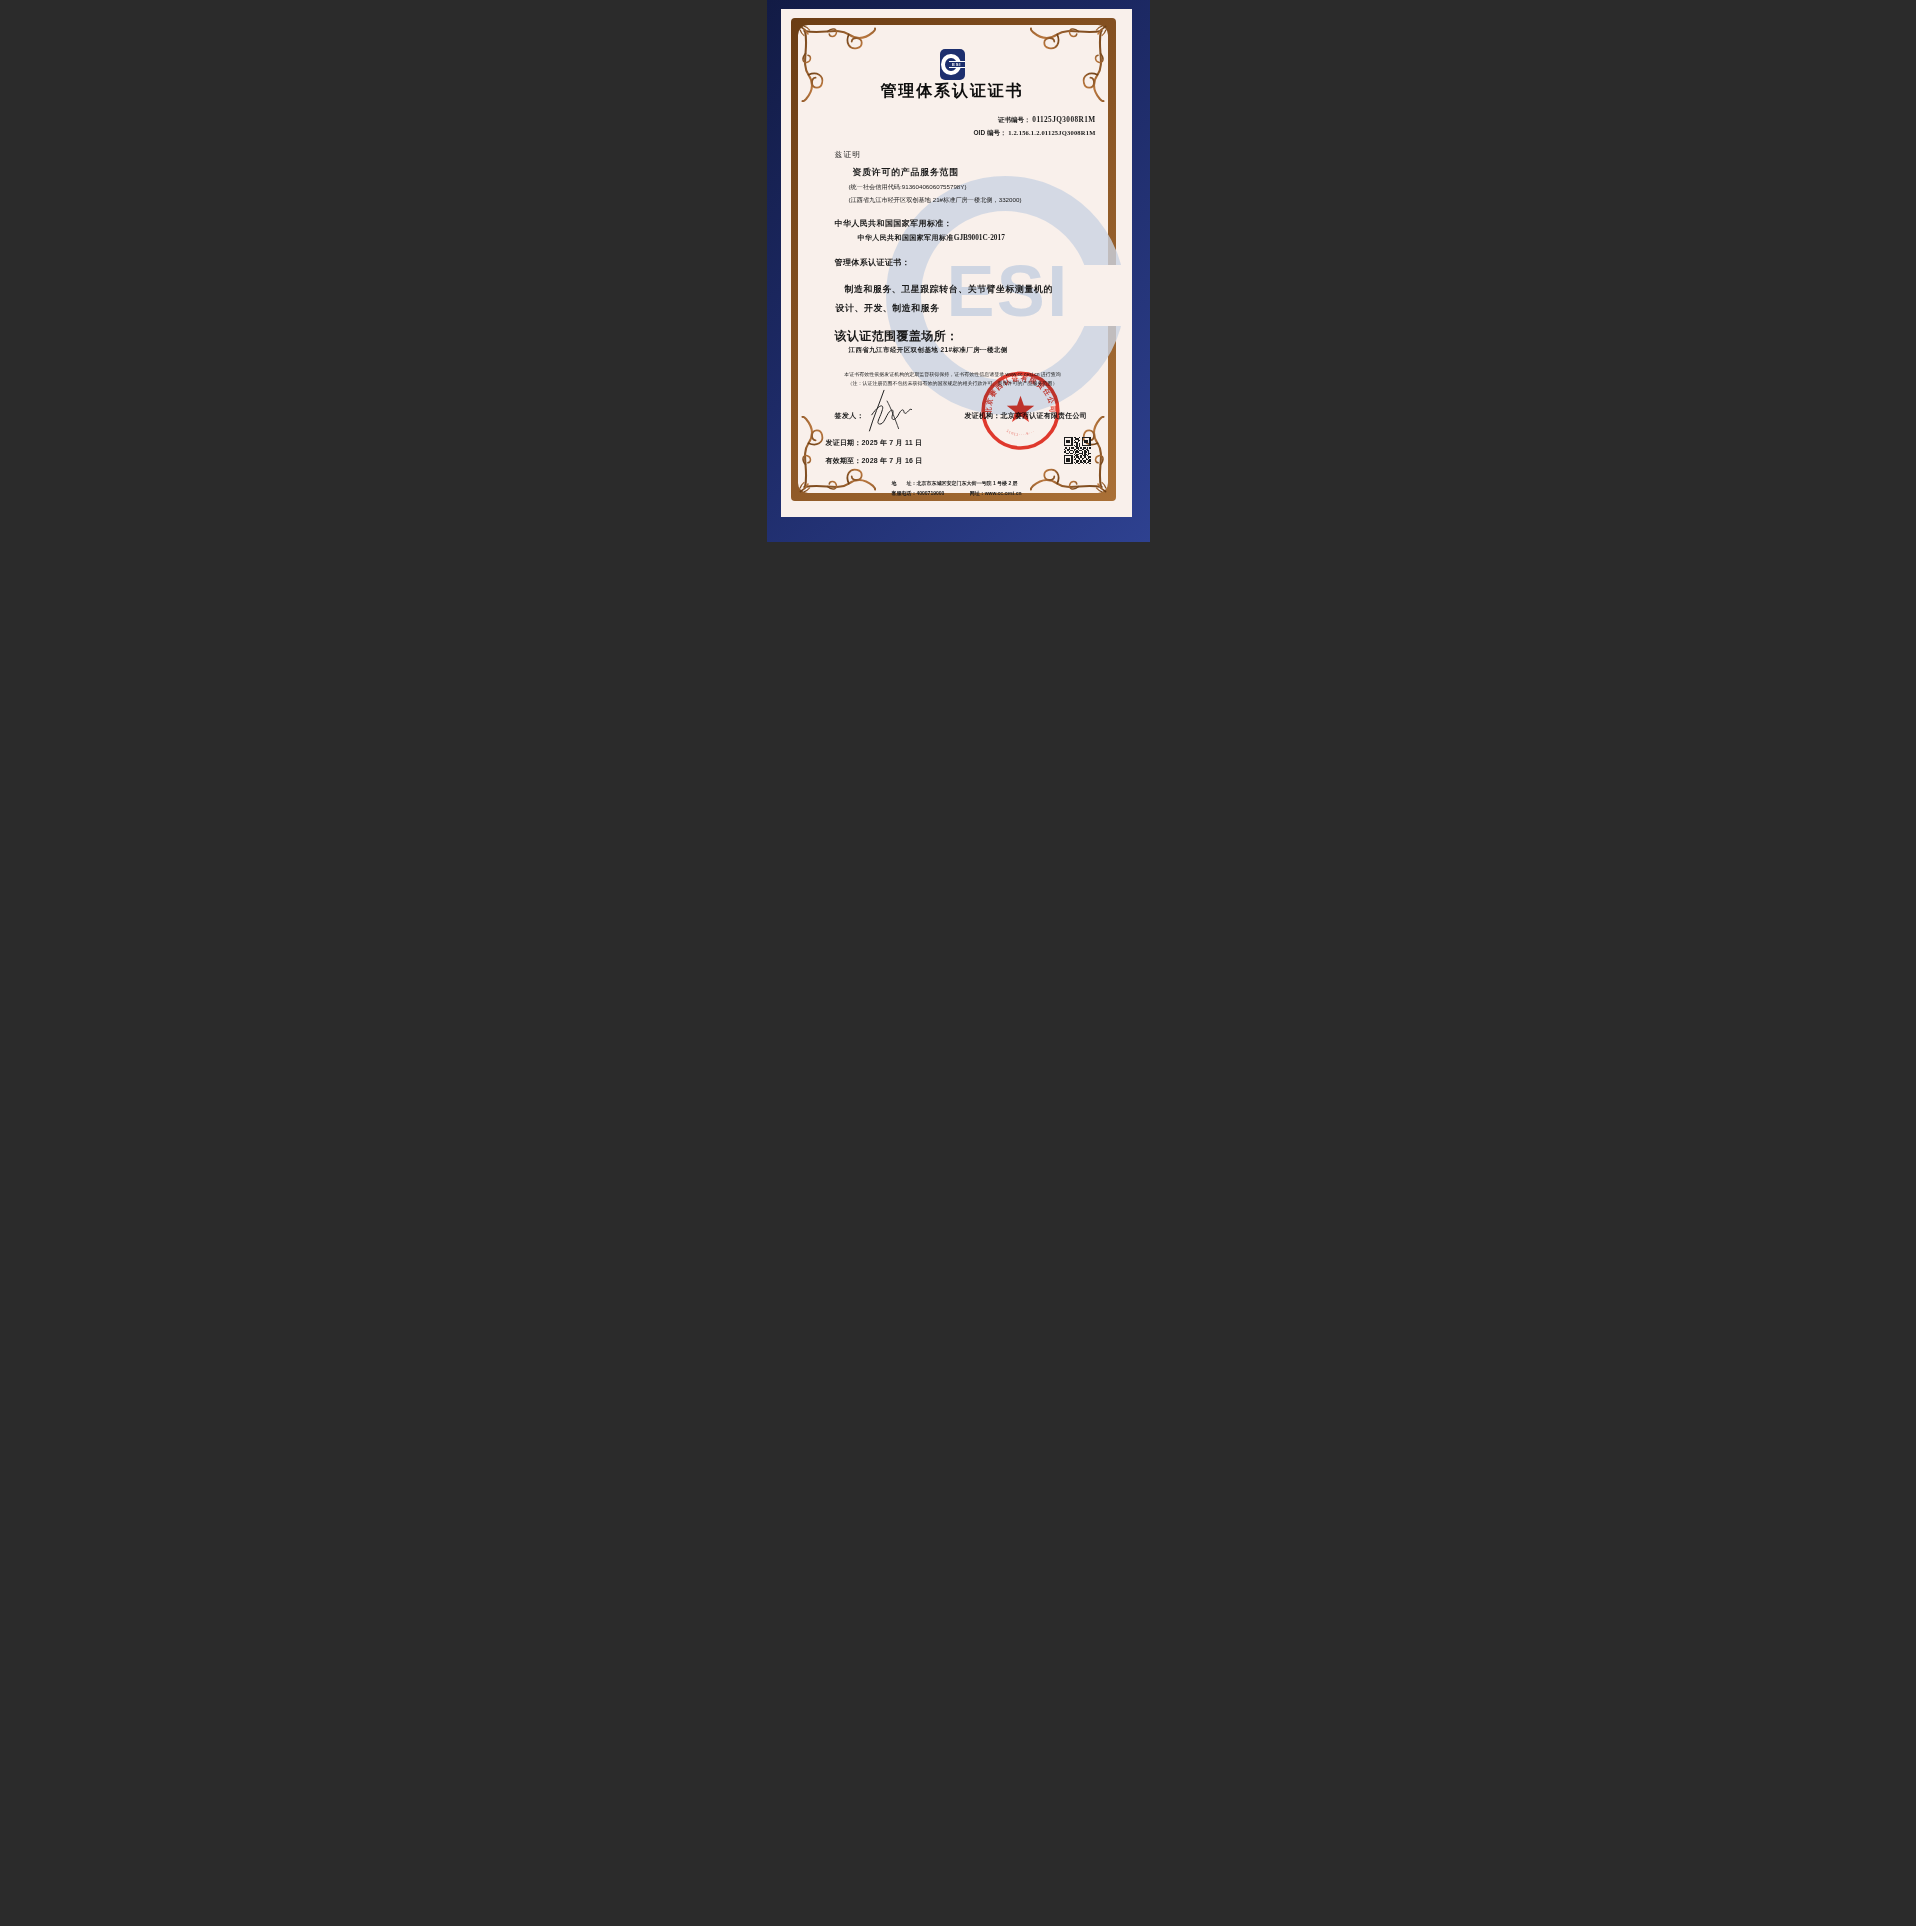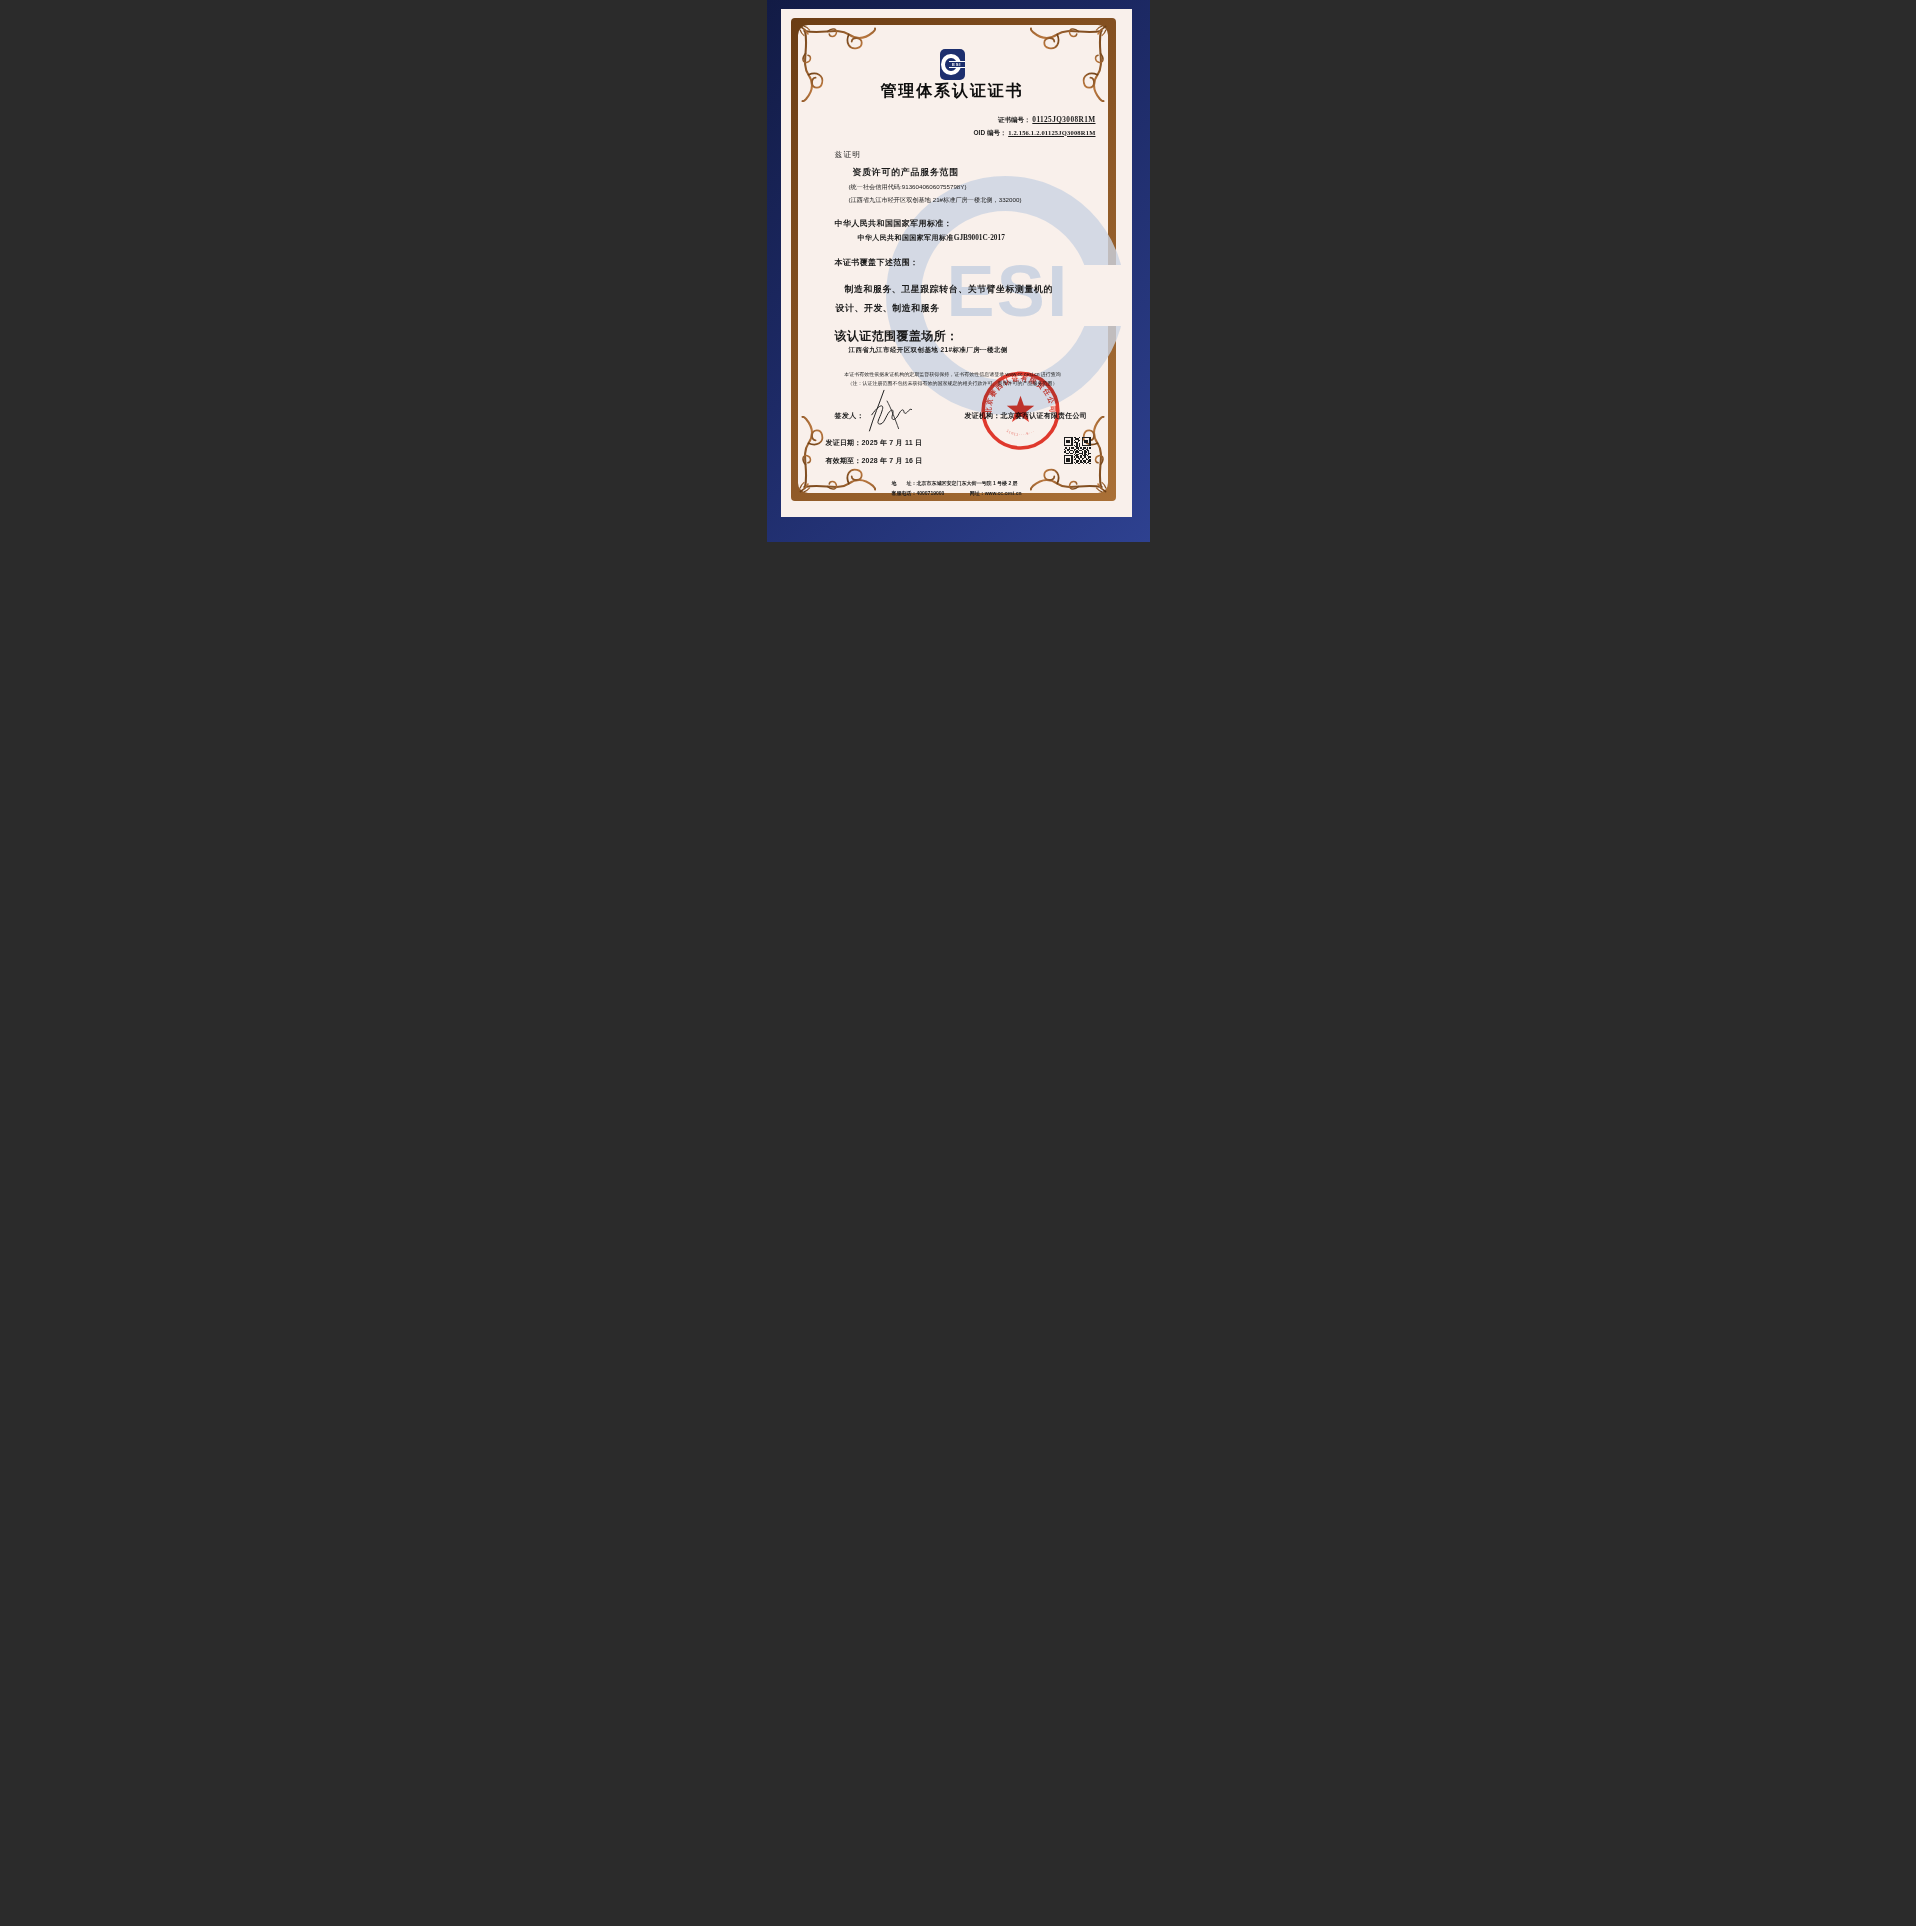--- a/index.html
+++ b/index.html
@@ -28,21 +28,21 @@
              border:4.2px solid #ffffff;border-radius:50%;}
   .logo-band{position:absolute;left:9.2px;top:12px;width:16px;height:7px;background:#1d2f6e;
              border-top:0.8px solid #fff;border-bottom:0.8px solid #fff;box-sizing:border-box;
              color:#fff;font-size:4.2px;font-weight:700;letter-spacing:0.8px;line-height:5.4px;text-align:center;}
   
   .abs{position:absolute;z-index:2;white-space:nowrap;}
   .title{left:70px;top:81px;width:231px;text-align:center;font-size:16px;font-weight:900;letter-spacing:1.9px;color:#0d0d0d;}
   .certnums{left:166px;top:115px;width:163px;text-align:right;}
   .certnums .row{margin-bottom:3.5px;font-weight:700;}
   .lbl{font-size:6.5px;font-weight:700;}
-  .serif{font-family:"Liberation Serif",serif;font-weight:700;text-decoration:underline;}
+  .serif{font-family:"Liberation Serif",serif;font-weight:700;}
   .v1{font-size:7.3px;letter-spacing:0.4px;}
   .v2{font-size:6.5px;letter-spacing:0.2px;}
   .intro{left:68px;top:150px;font-size:7.7px;font-weight:400;letter-spacing:1.2px;}
   .company{left:86px;top:166px;font-size:8.9px;font-weight:700;letter-spacing:0.8px;}
   .credit{left:82px;top:183px;font-size:6.2px;font-weight:500;}
   .addrline{left:82px;top:196px;font-size:6.2px;font-weight:500;}
   .stdhead{left:68px;top:218px;font-size:8px;font-weight:700;letter-spacing:0.4px;}
   .stdtext{left:91px;top:233px;font-size:7px;font-weight:600;letter-spacing:0.4px;}
   .stdtext .code{font-family:"Liberation Serif",serif;font-weight:700;font-size:7.3px;margin-left:0;letter-spacing:0;}
   .scopehead{left:68px;top:257px;font-size:8px;font-weight:700;letter-spacing:0.4px;}
@@ -139,21 +139,21 @@
   <div class="abs intro">兹证明</div>
   <div class="abs company">资质许可的产品服务范围</div>
   <div class="abs credit">(统一社会信用代码:91360406060755798Y)</div>
   <div class="abs addrline">(江西省九江市经开区双创基地 21#标准厂房一楼北侧，332000)</div>
 
   <div class="abs stdhead">中华人民共和国国家军用标准：</div>
   <div class="abs stdtext">
     <span>中华人民共和国国家军用标准</span><span class="code">GJB9001C-2017</span>
   </div>
 
-  <div class="abs scopehead">本证书覆盖下述范围：</div>
+  <div class="abs scopehead">管理体系认证证书：</div>
   <div class="abs scope1">制造和服务、卫星跟踪转台、关节臂坐标测量机的</div>
   <div class="abs scope2">设计、开发、制造和服务</div>
 
   <div class="abs siteshead">该认证范围覆盖场所：</div>
   <div class="abs sitestext">江西省九江市经开区双创基地 21#标准厂房一楼北侧</div>
 
   <div class="abs note1">本证书有效性依据发证机构的定期监督获得保持，证书有效性信息请登录 www.cc.cesi.cn 进行查询</div>
   <div class="abs note2">（注：认证注册范围不包括未获得有效的国家规定的相关行政许可、资质许可的产品服务范围）</div>
 
   <div class="abs signer">签发人：</div>

